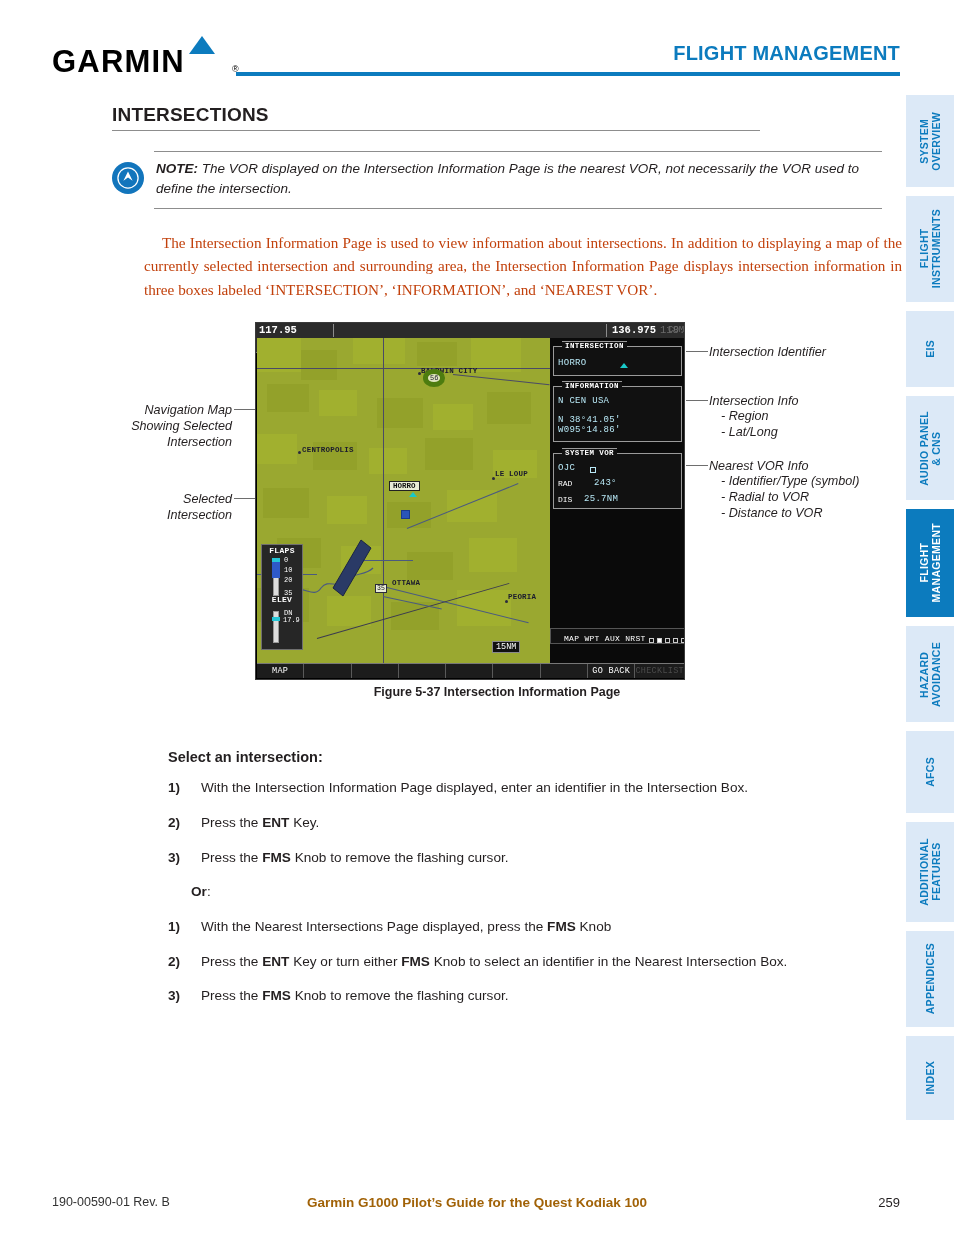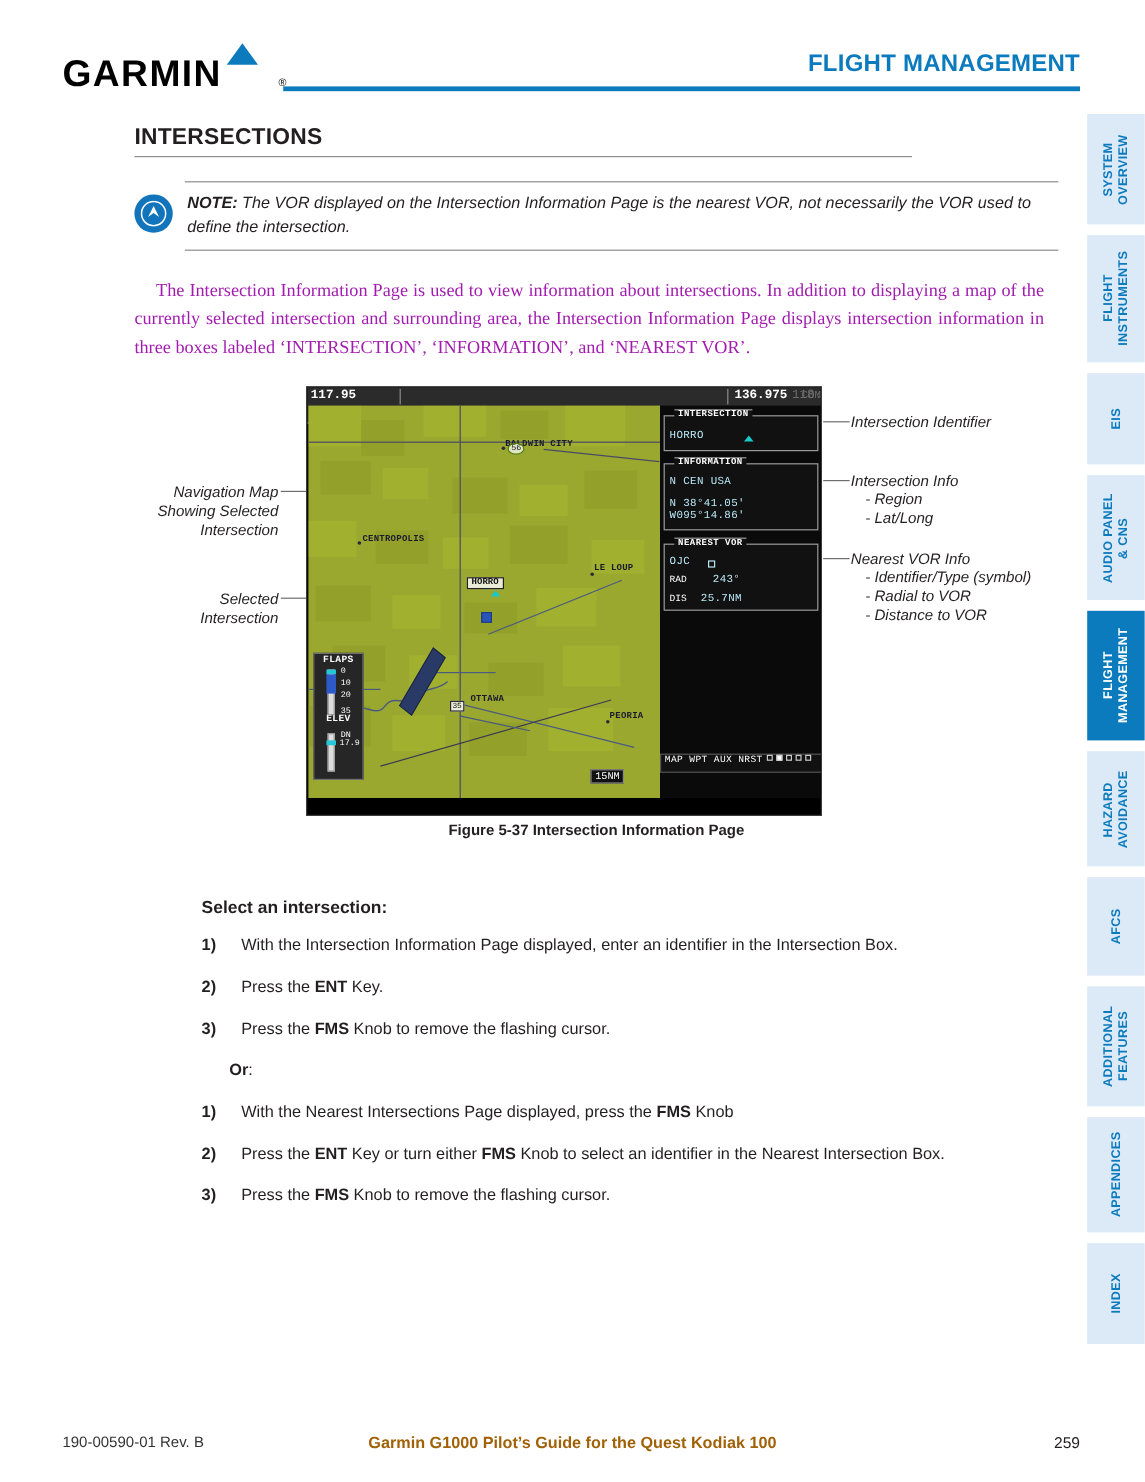--- a/index.html
+++ b/index.html
@@ -80,23 +80,24 @@
     font-style:italic; font-size:13.5px; line-height:1.5;
     color:#231F20; padding:7px 0 2px 2px;
   }
   #note-text b { font-style:italic; font-weight:bold; }
 
   
   #intro-para {
     margin-top:22px;
     font-family:"Liberation Serif", serif;
     font-size:15.2px; line-height:1.55;
-    text-align:justify; color:#a21caf;
+    text-align:justify; color:#c2410c;
     text-indent:18px;
     width:758px;
+    margin-left:32px;
   }
 
   
   #figure-wrap { position:relative; margin-top:18px; height:362px; }
 
   
   .anno {
     position:absolute;
     font-family:"Liberation Sans", sans-serif;
     font-style:italic; font-size:12.6px; line-height:1.28;
@@ -143,21 +144,21 @@
   .citydot { position:absolute; width:3px; height:3px; background:#2b2b3d; border-radius:50%; }
 
   #north-up {
     position:absolute; right:2px; top:17px;
     background:#111; color:#fff; border:1px solid #777;
     font-size:8px; padding:1px 4px; font-family:"Liberation Mono", monospace;
     letter-spacing:0.4px;
   }
   #hwy-56 {
     position:absolute; left:166px; top:31px;
-    background:#dfe5c0; border:1px solid #4d7c0f; border-radius:50%;
+    background:#dfe5c0; border:5px solid #4d7c0f; border-radius:50%;
     font-size:7px; color:#1a1a2e; padding:0px 2px; font-family:"Liberation Mono", monospace;
   }
   #horro-box {
     position:absolute; left:132px; top:143px;
     background:#e9ecd7; border:1px solid #222; padding:0px 3px;
     font-size:7.5px; font-weight:bold; color:#111;
     font-family:"Liberation Mono", monospace;
   }
   #horro-tri {
     position:absolute; left:152px; top:154px;
@@ -199,21 +200,21 @@
     border-top:1px solid #9a9a9a;
     font-weight:bold;
   }
   .gval { position:absolute; font-size:9px; color:#b8e8f6; letter-spacing:0.3px; }
   .glab { position:absolute; font-size:8px; color:#ffffff; }
 
   #pagebar {
     position:absolute; left:294px; top:305px; width:157px; height:16px;
     background:#111; border:1px solid #555;
     color:#fff; font-family:"Liberation Mono", monospace; font-size:8px;
-    display:flex; align-items:flex-start; padding-left:3px; letter-spacing:0.3px;
+    display:flex; align-items:flex-end; padding-left:13px; letter-spacing:0.3px;
   }
   .pgsq { display:inline-block; width:5px; height:5px; border:1px solid #ccc; margin-left:3px; }
   .pgsq.on { background:#fff; }
 
   #softkeys {
     position:absolute; left:1px; bottom:1px; width:428px; height:15px;
     background:#1c1c1c; border-top:1px solid #777;
     display:flex;
   }
   .sk {
@@ -448,40 +449,51 @@
         </div>
 
         <div class="gbox" style="top:48px; height:56px;">
           <div class="gbox-title">INFORMATION</div>
           <div class="gval" style="left:4px;top:9px;">N CEN USA</div>
           <div class="gval" style="left:4px;top:28px;">N  38°41.05'</div>
           <div class="gval" style="left:4px;top:38px;">W095°14.86'</div>
         </div>
 
         <div class="gbox" style="top:115px; height:56px;">
-          <div class="gbox-title">NEAREST VOR</div>
+          <div class="gbox-title">SYSTEM VOR</div>
           <div class="gval" style="left:4px;top:9px;">OJC</div>
           <div style="position:absolute;left:36px;top:13px;width:6px;height:6px;border:1px solid #b8e8f6;"></div>
           <div class="glab" style="left:4px;top:25px;">RAD</div>
           <div class="gval" style="left:40px;top:24px;">243°</div>
           <div class="glab" style="left:4px;top:41px;">DIS</div>
           <div class="gval" style="left:30px;top:40px;">25.7NM</div>
         </div>
 
       </div>
 
       <div id="pagebar">
         <span>MAP WPT AUX NRST</span>
         <span class="pgsq"></span>
         <span class="pgsq on"></span>
         <span class="pgsq"></span>
         <span class="pgsq"></span>
         <span class="pgsq"></span>
       </div>
 
+      <div id="softkeys">
+          <div class="sk">MAP</div>
+          <div class="sk"></div>
+          <div class="sk"></div>
+          <div class="sk"></div>
+          <div class="sk"></div>
+          <div class="sk"></div>
+          <div class="sk"></div>
+          <div class="sk">GO BACK</div>
+          <div class="sk dim">CHECKLIST</div>
+        </div>
     </div>
 
     <div id="fig-caption">Figure 5-37  Intersection Information Page</div>
   </div>
 
   <div id="steps">
     <div id="steps-head">Select an intersection:</div>
     <div id="steps-list-a">
         <div class="step">
           <span class="num">1)</span>

